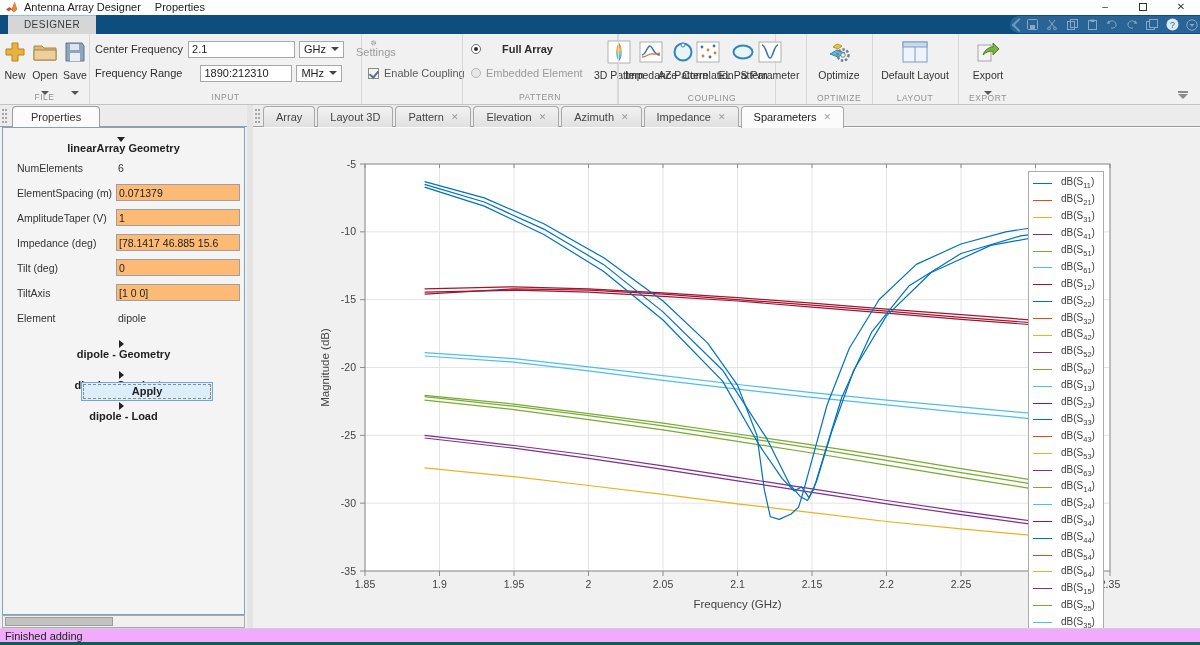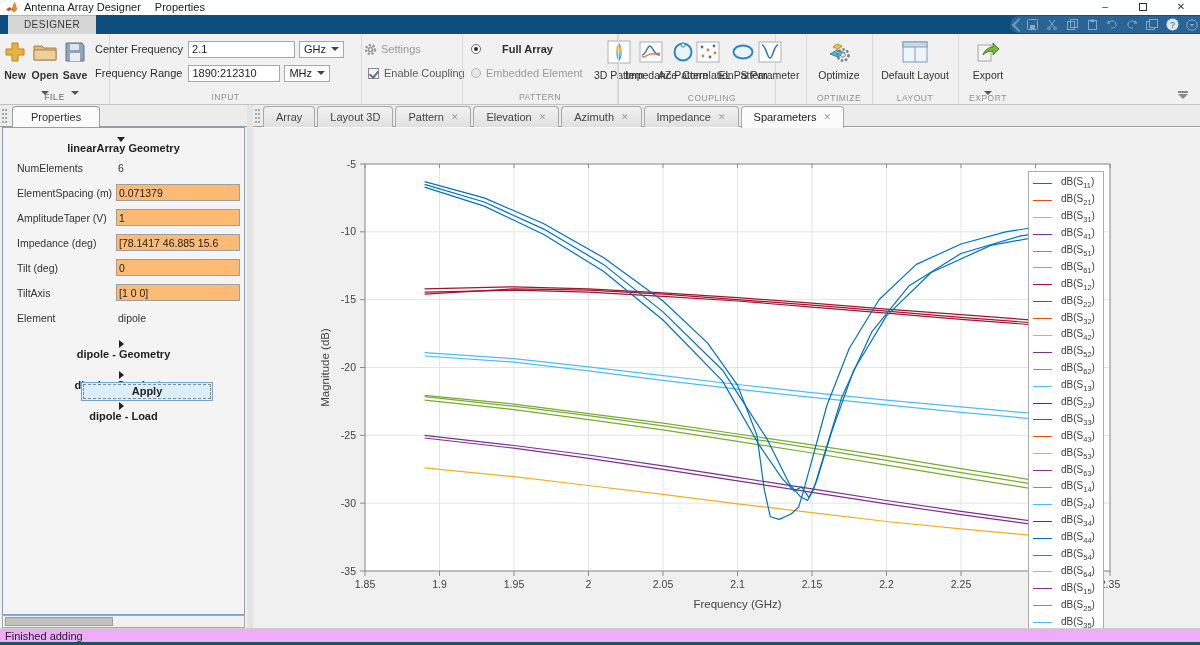--- a/index.html
+++ b/index.html
@@ -162,21 +162,21 @@
           <svg width="12" height="12" viewBox="0 0 12 12">
             <circle cx="6" cy="6" r="5.2" fill="none" stroke="#cfe0ee"></circle>
             <path d="M3.5 5 L8.5 5 L6 8 Z" fill="#cfe0ee"></path>
           </svg>
         </span>
     </div>
   </div>
 
   <div class="toolbar">
 
-    <div class="tb-section" style="left:0;width:110px;font-weight:bold;">
+    <div class="tb-section" style="left:0;width:90px;">
       <div class="big-btn" style="left:0;width:30px;">
         <div class="bb-icon">
             <svg width="22" height="22" viewBox="0 0 22 22">
               <path d="M8 2 h6 v6 h6 v6 h-6 v6 h-6 v-6 h-6 v-6 h6 Z" fill="#e9b23f" stroke="#b9831c"></path>
             </svg>
           </div>
         <div class="bb-label">New</div>
       </div>
       <div class="big-btn" style="left:29px;width:32px;">
         <div class="bb-icon">
@@ -206,31 +206,31 @@
       <div class="field-row" style="left:5px;top:6px;">
         <span>Center Frequency</span>
         <input class="tb-input" style="width: 107px; margin-left: 5px;" value="2.1">
         <span class="unit-combo">
           <span>GHz</span>
             <span class="combo-caret"></span>
         </span>
       </div>
       <div class="field-row" style="left:5px;top:30px;">
         <span>Frequency Range</span>
-        <input class="tb-input" style="width: 92px; margin-left: 6px;" value="1890:212310">
+        <input class="tb-input" style="width: 92px; margin-left: 18px;" value="1890:212310">
         <span class="unit-combo">
           <span>MHz</span>
             <span class="combo-caret"></span>
         </span>
       </div>
       <div class="tb-sec-label">INPUT</div>
     </div>
 
     <div class="tb-section" style="left:362px;width:0;border:none;"></div>
-    <div class="field-row grayed" style="left:364px;top:6px;">
+    <div class="field-row grayed" style="left:356px;top:6px;flex-direction:column;">
       <svg width="13" height="13" viewBox="0 0 13 13" style="margin-right:4px;">
           <circle cx="6.5" cy="6.5" r="4.4" fill="none" stroke="#9a9a9a" stroke-width="2.6" stroke-dasharray="2.1 1.6"></circle>
           <circle cx="6.5" cy="6.5" r="2" fill="none" stroke="#9a9a9a" stroke-width="1.4"></circle>
         </svg>
       <span>Settings</span>
     </div>
     <div class="field-row" style="left:368px;top:30px;color:#5a5a5a;">
       <span class="checkbox checked"></span>
       <span>Enable Coupling</span>
     </div>

